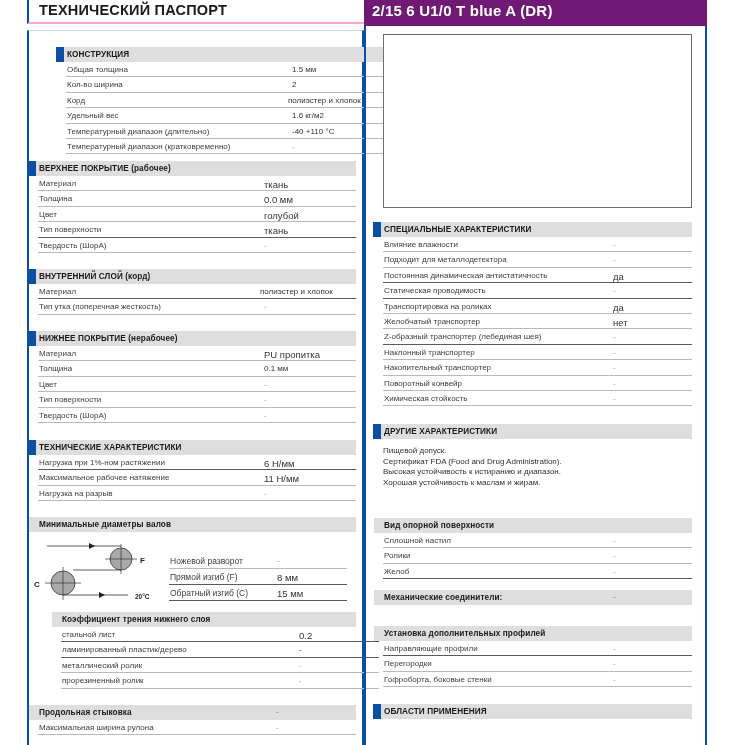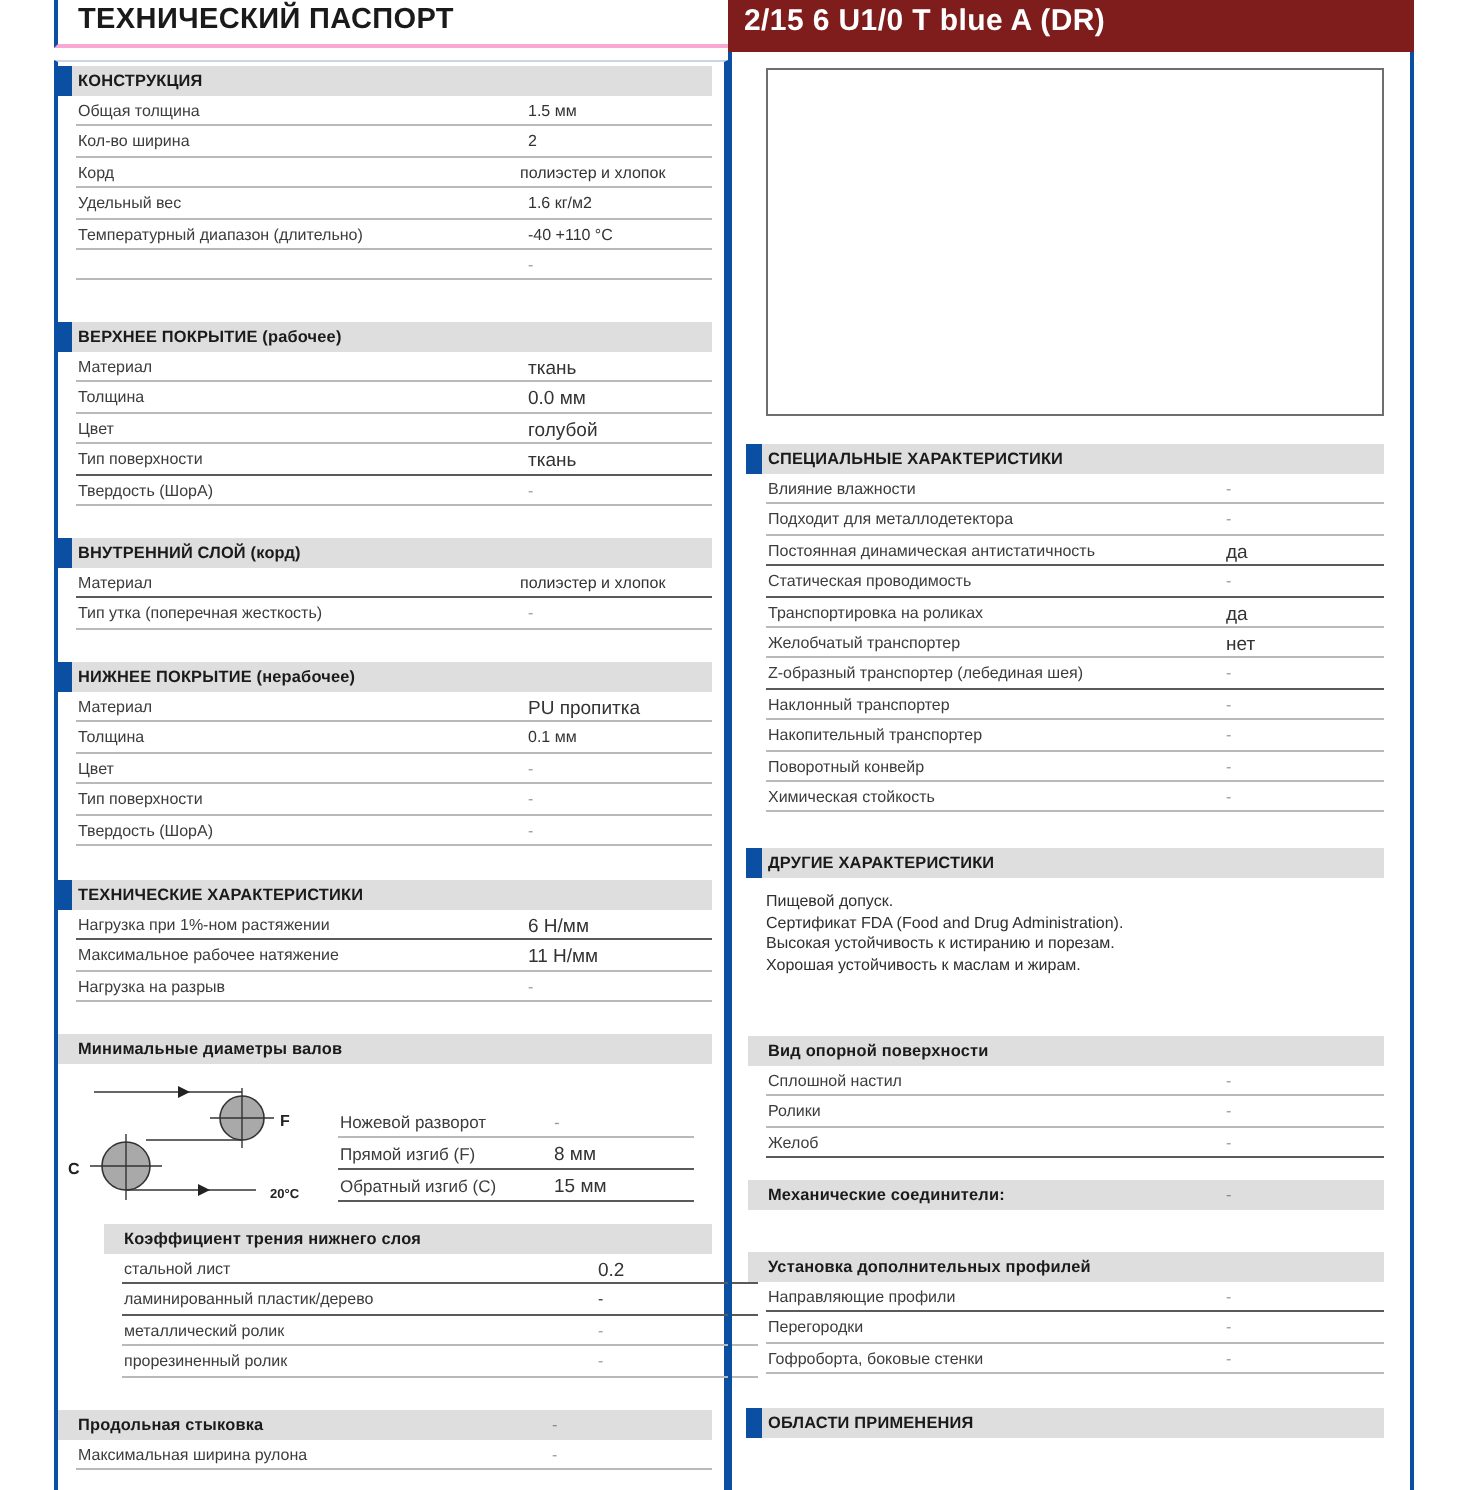--- a/index.html
+++ b/index.html
@@ -11,21 +11,21 @@
     position: absolute; left: 27px; top: 0; width: 341px; height: 24px;
     border-left: 2px solid #0b4fa3; border-right: 2px solid #0b4fa3; border-bottom: 2px solid #f9a8d4;
     background: #fff;
   }
   .title-left span {
     position: absolute; left: 10px; top: 2px;
     font-weight: bold; font-size: 14.5px; color: #1a1a1a; letter-spacing: 0.2px;
   }
   .title-right {
     position: absolute; left: 364px; top: 0; width: 343px; height: 26px;
-    background: #7f1d1d;
+    background: #701a75;
   }
   .title-right span {
     position: absolute; left: 8px; top: 2px;
     font-weight: bold; font-size: 15px; color: #ffffff; letter-spacing: 0.2px;
   }
 
   
   .panel-left {
     position: absolute; left: 27px; top: 30px; width: 337px; height: 715px;
     border-left: 2px solid #0b4fa3; border-right: 2px solid #0b4fa3; border-top: 1px solid #c9d6ea;
@@ -89,21 +89,21 @@
 
 <div class="title-left">
   <span>ТЕХНИЧЕСКИЙ ПАСПОРТ</span>
 </div>
 <div class="title-right">
   <span>2/15 6 U1/0 T blue A (DR)</span>
 </div>
 
 <div class="panel-left">
 
-  <div class="section" style="top:2px;">
+  <div class="section" style="top:16px;margin-left:28px;">
     <div class="sec-head accent">КОНСТРУКЦИЯ</div>
     <div class="row">
         <span class="k">Общая толщина</span>
         <span class="v">1.5 мм</span>
       </div>
     <div class="row">
         <span class="k">Кол-во ширина</span>
         <span class="v">2</span>
       </div>
     <div class="row">
@@ -112,20 +112,21 @@
       </div>
     <div class="row">
         <span class="k">Удельный вес</span>
         <span class="v">1.6 кг/м2</span>
       </div>
     <div class="row">
         <span class="k">Температурный диапазон (длительно)</span>
         <span class="v">-40 +110 °C</span>
       </div>
     <div class="row">
+        <span class="k">Температурный диапазон (кратковременно)</span>
         <span class="v dash">-</span>
       </div>
   </div>
 
   <div class="section" style="top:130px;">
     <div class="sec-head accent">ВЕРХНЕЕ ПОКРЫТИЕ (рабочее)</div>
     <div class="row">
         <span class="k">Материал</span>
         <span class="v big">ткань</span>
       </div>
@@ -321,21 +322,21 @@
         <span class="k">Химическая стойкость</span>
         <span class="v dash">-</span>
       </div>
   </div>
 
   <div class="section" style="top:398px; height:80px;">
     <div class="sec-head accent">ДРУГИЕ ХАРАКТЕРИСТИКИ</div>
     <div class="free-text" style="top:22px;">
       <div>Пищевой допуск.</div>
       <div>Сертификат FDA (Food and Drug Administration).</div>
-      <div>Высокая устойчивость к истиранию и порезам.</div>
+      <div>Высокая устойчивость к истиранию и диапазон.</div>
       <div>Хорошая устойчивость к маслам и жирам.</div>
     </div>
   </div>
 
   <div class="section" style="top:492px;">
     <div class="sec-head">Вид опорной поверхности</div>
     <div class="row">
         <span class="k">Сплошной настил</span>
         <span class="v dash">-</span>
       </div>

